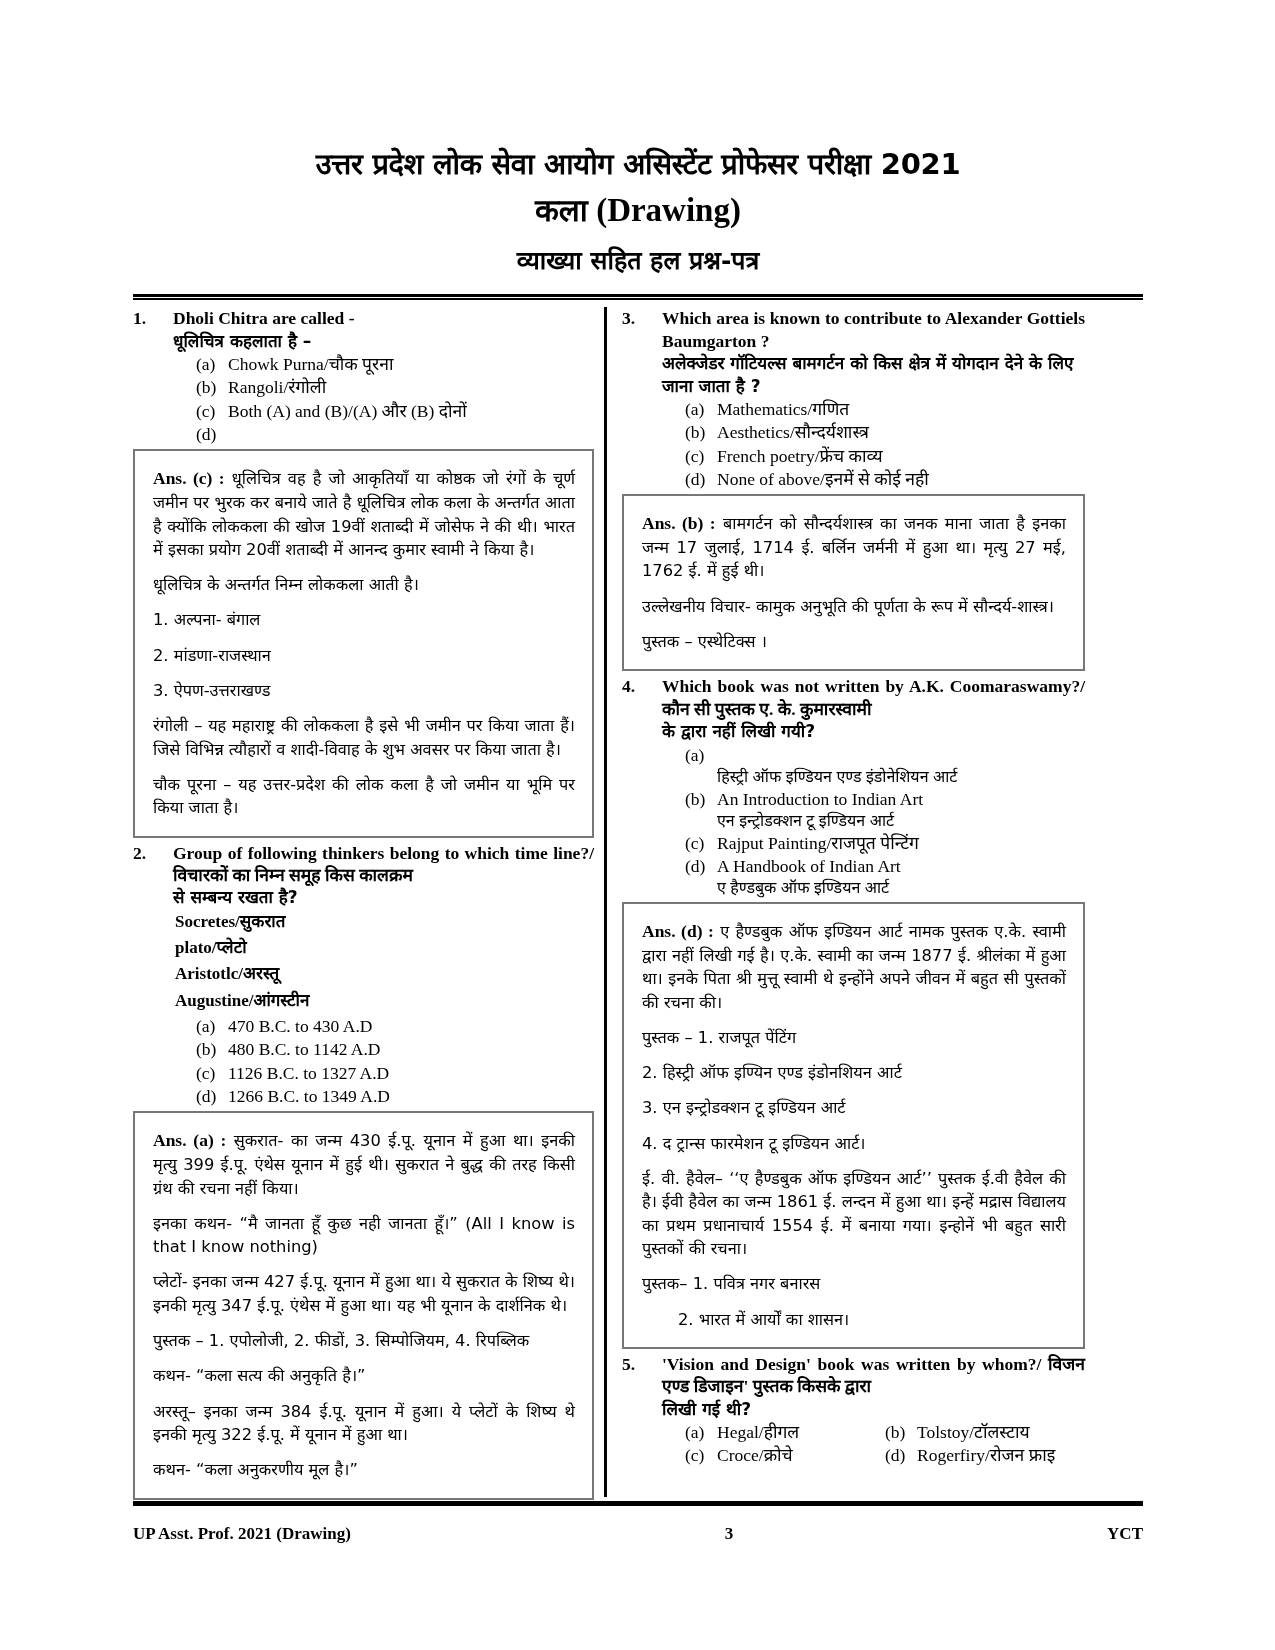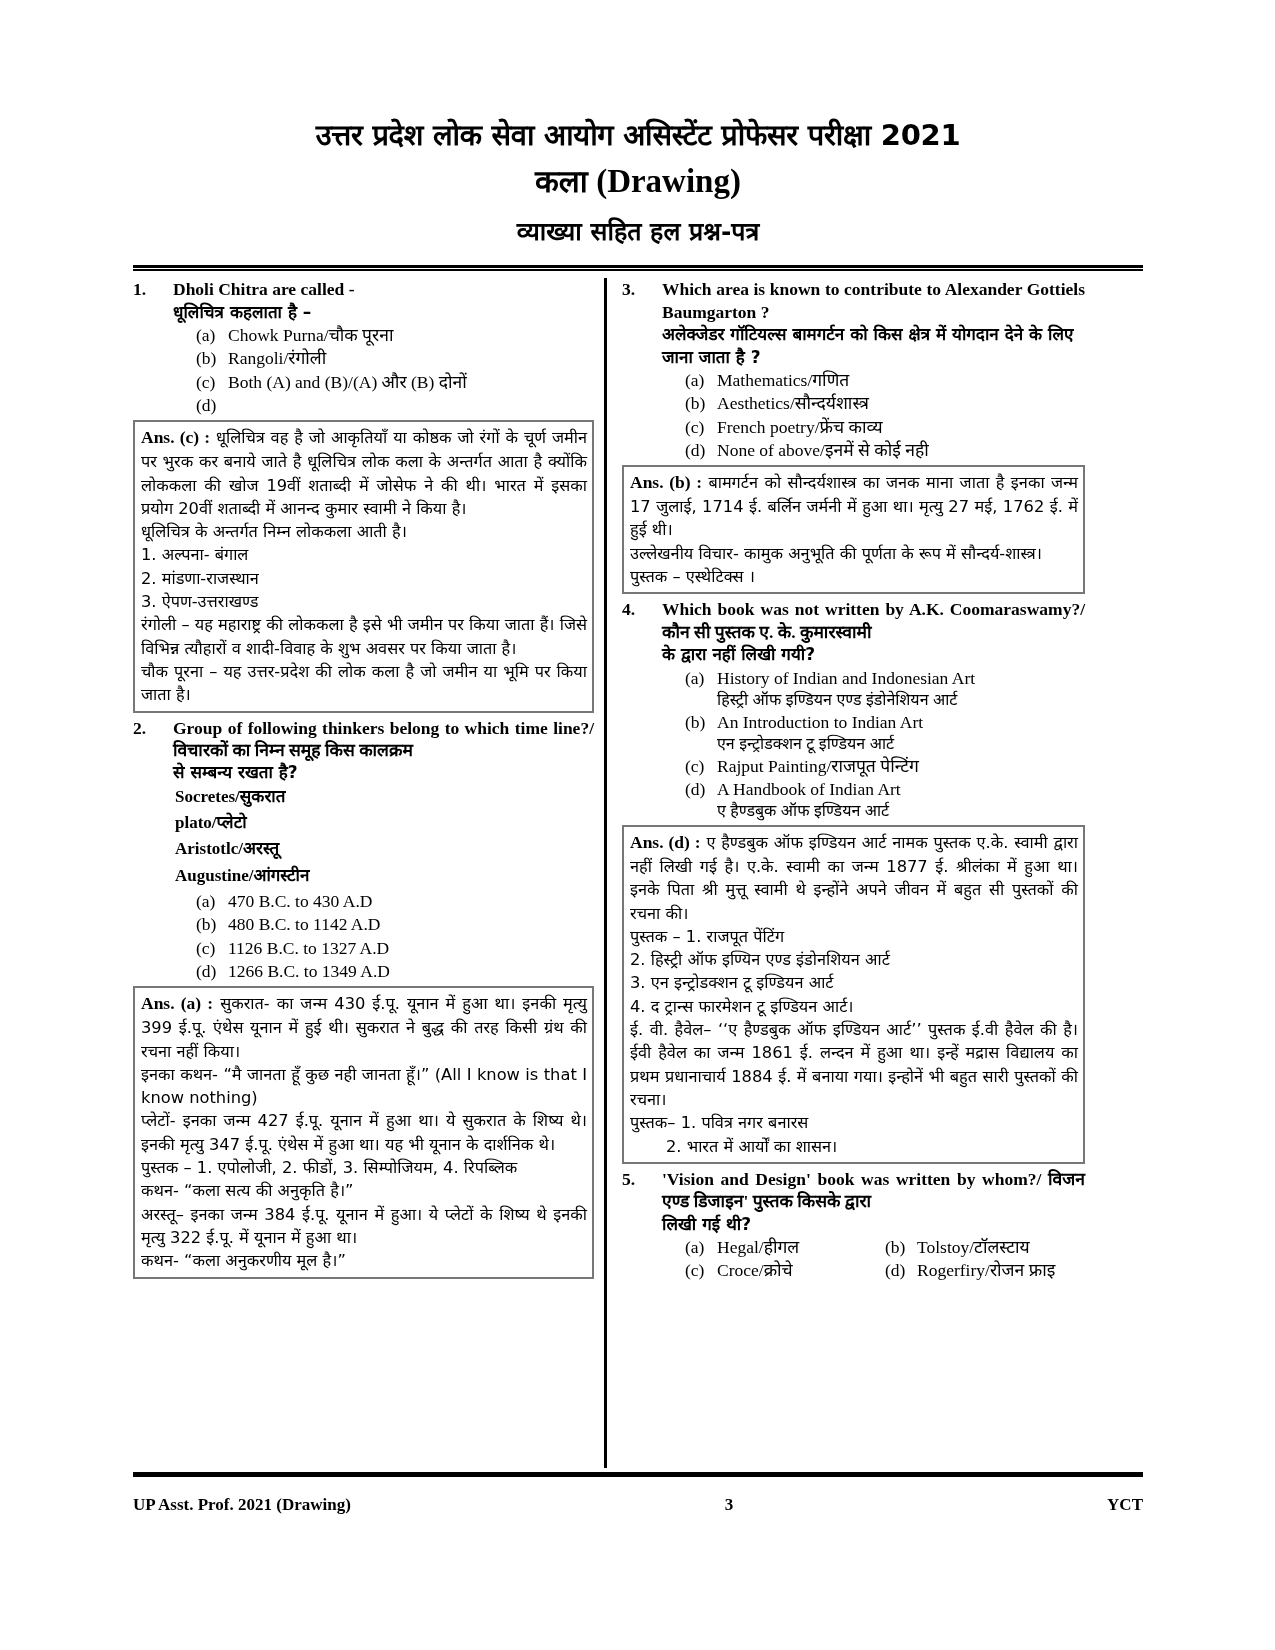--- a/index.html
+++ b/index.html
@@ -14,21 +14,21 @@
     position: relative;
     overflow: hidden;
   }
   .page {
     position: absolute;
     left: 133px; top: 0;
     width: 1010px; height: 1650px;
   }
 
   
-  .header { padding-top: 118px; text-align: center; }
+  .header { padding-top: 118px; text-align: center; margin-top: 29px; }
   .hdr-line1 {
     font-family: "DejaVu Sans", sans-serif;
     font-weight: bold;
     font-size: 29px;
     letter-spacing: -0.3px;
     line-height: 1.2;
   }
   .hdr-line2 {
     font-weight: bold;
     font-size: 33px;
@@ -126,21 +126,21 @@
     border: 2px solid #777;
     padding: 3px 5px 4px 6px;
     margin: 3px 0 4px 0;
     background: #fff;
   }
   .ans-p {
     font-family: "DejaVu Sans", sans-serif;
     font-size: 16.3px;
     line-height: 1.43;
     text-align: justify;
-    margin: 0;
+    margin: 12px;
   }
   .ans-p .lbl {
     font-family: "Liberation Serif", serif;
     font-weight: bold;
     font-size: 17.5px;
   }
   .ans-p.ind { padding-left: 36px; }
 
   
   .rule-bot {
@@ -292,21 +292,20 @@
       </div>
 
       <div class="q">
         <div class="q-num">4.</div>
         <div class="q-body">
           <div class="q-text justified">Which book was not written by A.K. Coomaraswamy?/कौन सी पुस्तक ए. के. कुमारस्वामी</div>
           <div class="q-sub">के द्वारा नहीं लिखी गयी?</div>
           <div class="opts">
             <div class="opt">
               <span class="opt-key">(a)</span>
-              <span class="opt-txt">History of Indian and Indonesian Art</span>
             </div>
             <div class="opt-sub">हिस्ट्री ऑफ इण्डियन एण्ड इंडोनेशियन आर्ट</div>
             <div class="opt">
               <span class="opt-key">(b)</span>
               <span class="opt-txt">An Introduction to Indian Art</span>
             </div>
             <div class="opt-sub">एन इन्ट्रोडक्शन टू इण्डियन आर्ट</div>
             <div class="opt">
               <span class="opt-key">(c)</span>
               <span class="opt-txt">Rajput Painting/राजपूत पेन्टिंग</span>
@@ -319,21 +318,21 @@
           </div>
         </div>
       </div>
 
       <div class="ansbox">
         <p class="ans-p"><span class="lbl">Ans. (d) :</span> <span>ए हैण्डबुक ऑफ इण्डियन आर्ट नामक पुस्तक ए.के. स्वामी द्वारा नहीं लिखी गई है। ए.के. स्वामी का जन्म 1877 ई. श्रीलंका में हुआ था। इनके पिता श्री मुत्तू स्वामी थे इन्होंने अपने जीवन में बहुत सी पुस्तकों की रचना की।</span></p>
         <p class="ans-p">पुस्तक – 1. राजपूत पेंटिंग</p>
         <p class="ans-p">2. हिस्ट्री ऑफ इण्यिन एण्ड इंडोनशियन आर्ट</p>
         <p class="ans-p">3. एन इन्ट्रोडक्शन टू इण्डियन आर्ट</p>
         <p class="ans-p">4. द ट्रान्स फारमेशन टू इण्डियन आर्ट।</p>
-        <p class="ans-p">ई. वी. हैवेल– ‘‘ए हैण्डबुक ऑफ इण्डियन आर्ट’’ पुस्तक ई.वी हैवेल की है। ईवी हैवेल का जन्म 1861 ई. लन्दन में हुआ था। इन्हें मद्रास विद्यालय का प्रथम प्रधानाचार्य 1884 ई. में बनाया गया। इन्होनें भी बहुत सारी पुस्तकों की रचना।</p>
+        <p class="ans-p">ई. वी. हैवेल– ‘‘ए हैण्डबुक ऑफ इण्डियन आर्ट’’ पुस्तक ई.वी हैवेल की है। ईवी हैवेल का जन्म 1861 ई. लन्दन में हुआ था। इन्हें मद्रास विद्यालय का प्रथम प्रधानाचार्य 1554 ई. में बनाया गया। इन्होनें भी बहुत सारी पुस्तकों की रचना।</p>
         <p class="ans-p">पुस्तक– 1. पवित्र नगर बनारस</p>
         <p class="ans-p ind">2. भारत में आर्यों का शासन।</p>
       </div>
 
       <div class="q">
         <div class="q-num">5.</div>
         <div class="q-body">
           <div class="q-text justified">'Vision and Design' book was written by whom?/ विजन एण्ड डिजाइन' पुस्तक किसके द्वारा</div>
           <div class="q-sub">लिखी गई थी?</div>
           <div class="opts opts-2col">

